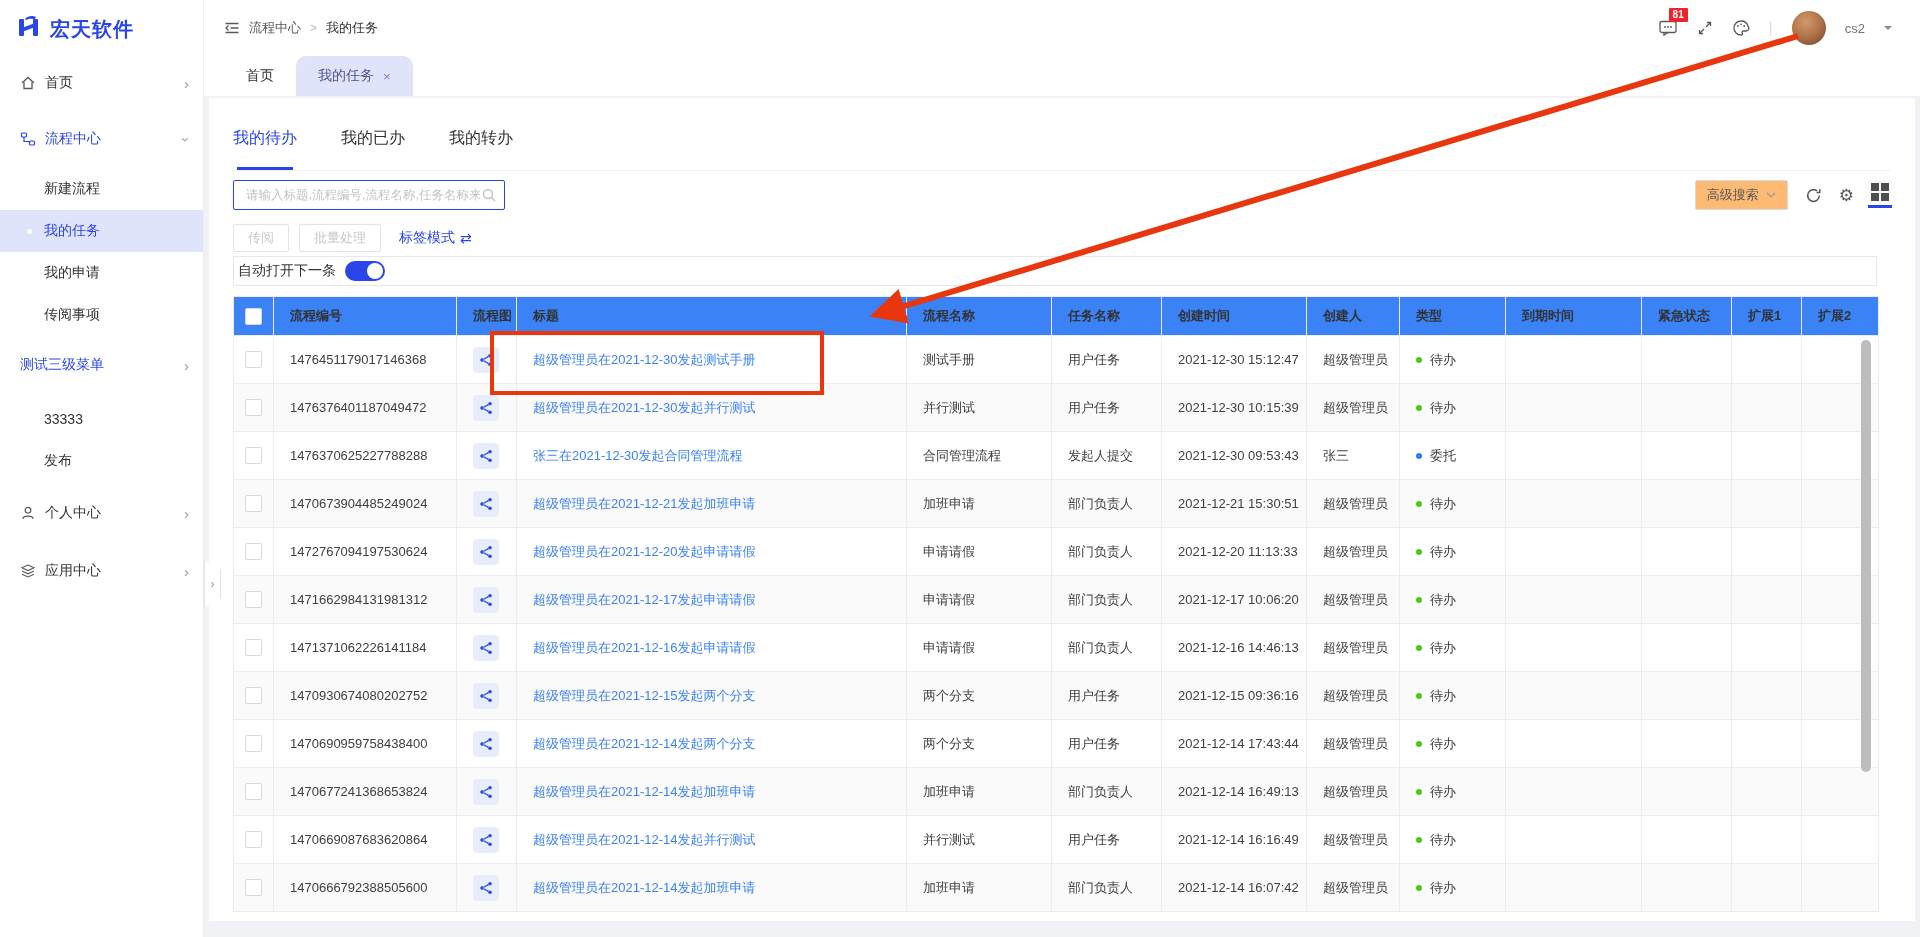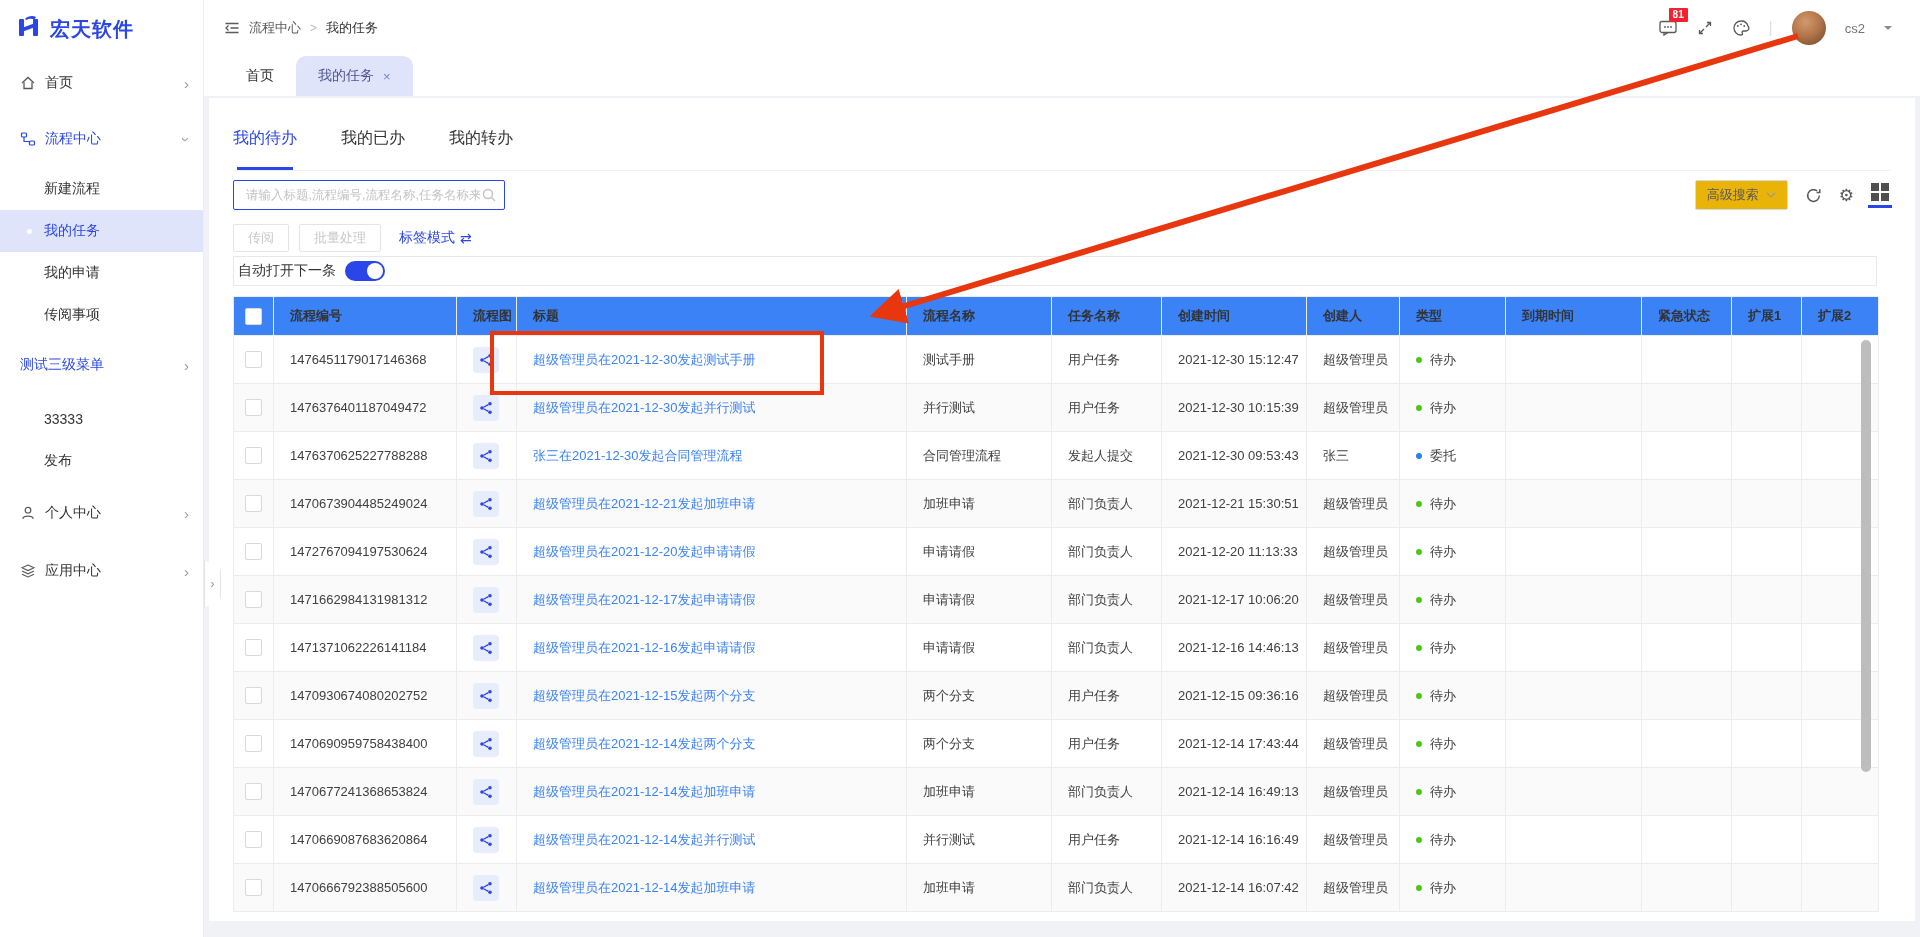--- a/index.html
+++ b/index.html
@@ -58,21 +58,21 @@
   .subtab.active{color:#2b46e8;}
   .subtab.active::after{content:"";position:absolute;left:50%;transform:translateX(-50%);
                         bottom:0;width:56px;height:3px;background:#2b46e8;}
   .search-row{position:absolute;top:82px;left:24px;right:26px;display:flex;align-items:center;}
   .search-box{width:272px;height:30px;border:1px solid #2b46e8;border-radius:2px;display:flex;
               align-items:center;padding:0 8px 0 10px;box-sizing:border-box;}
   .search-box input{border:none;outline:none;flex:1;font-size:12.5px;color:#333;font-family:inherit;min-width:0;}
   .search-box input::placeholder{color:#c3c3c3;}
   .sr-right{margin-left:auto;display:flex;align-items:center;gap:17px;}
   .adv-btn{height:30px;border:1px solid #d9d9d9;border-radius:2px;padding:12px 11px;font-size:13px;
-           color:#595959;display:flex;align-items:center;gap:7px;background:#eab308;cursor:pointer;}
+           color:#595959;display:flex;align-items:center;gap:7px;background:#fdba74;cursor:pointer;}
   .tool-ic{display:flex;color:#595959;cursor:pointer;}
   .gear-ch{font-size:17px;line-height:1;color:#595959;}
   .grid-wrap{position:relative;padding-bottom:7px;cursor:pointer;}
   .grid-ic{display:grid;grid-template-columns:8px 8px;grid-template-rows:8px 8px;gap:2px;}
   .grid-ic i{background:#4f4f4f;display:block;}
   .grid-wrap::after{content:"";position:absolute;left:-3px;right:-3px;bottom:0;height:3px;background:#2b46e8;}
   .btn-row{position:absolute;top:126px;left:24px;display:flex;align-items:center;gap:10px;}
   .dis-btn{height:28px;padding:0 14px;border:1px solid #e4e4e4;border-radius:2px;background:#fff;
            color:#c8c8c8;font-size:13px;font-family:Liberation Serif, serif;cursor:not-allowed;}
   .tag-link{color:#2b46e8;font-size:14px;margin-left:8px;display:flex;gap:5px;align-items:center;cursor:pointer;}

